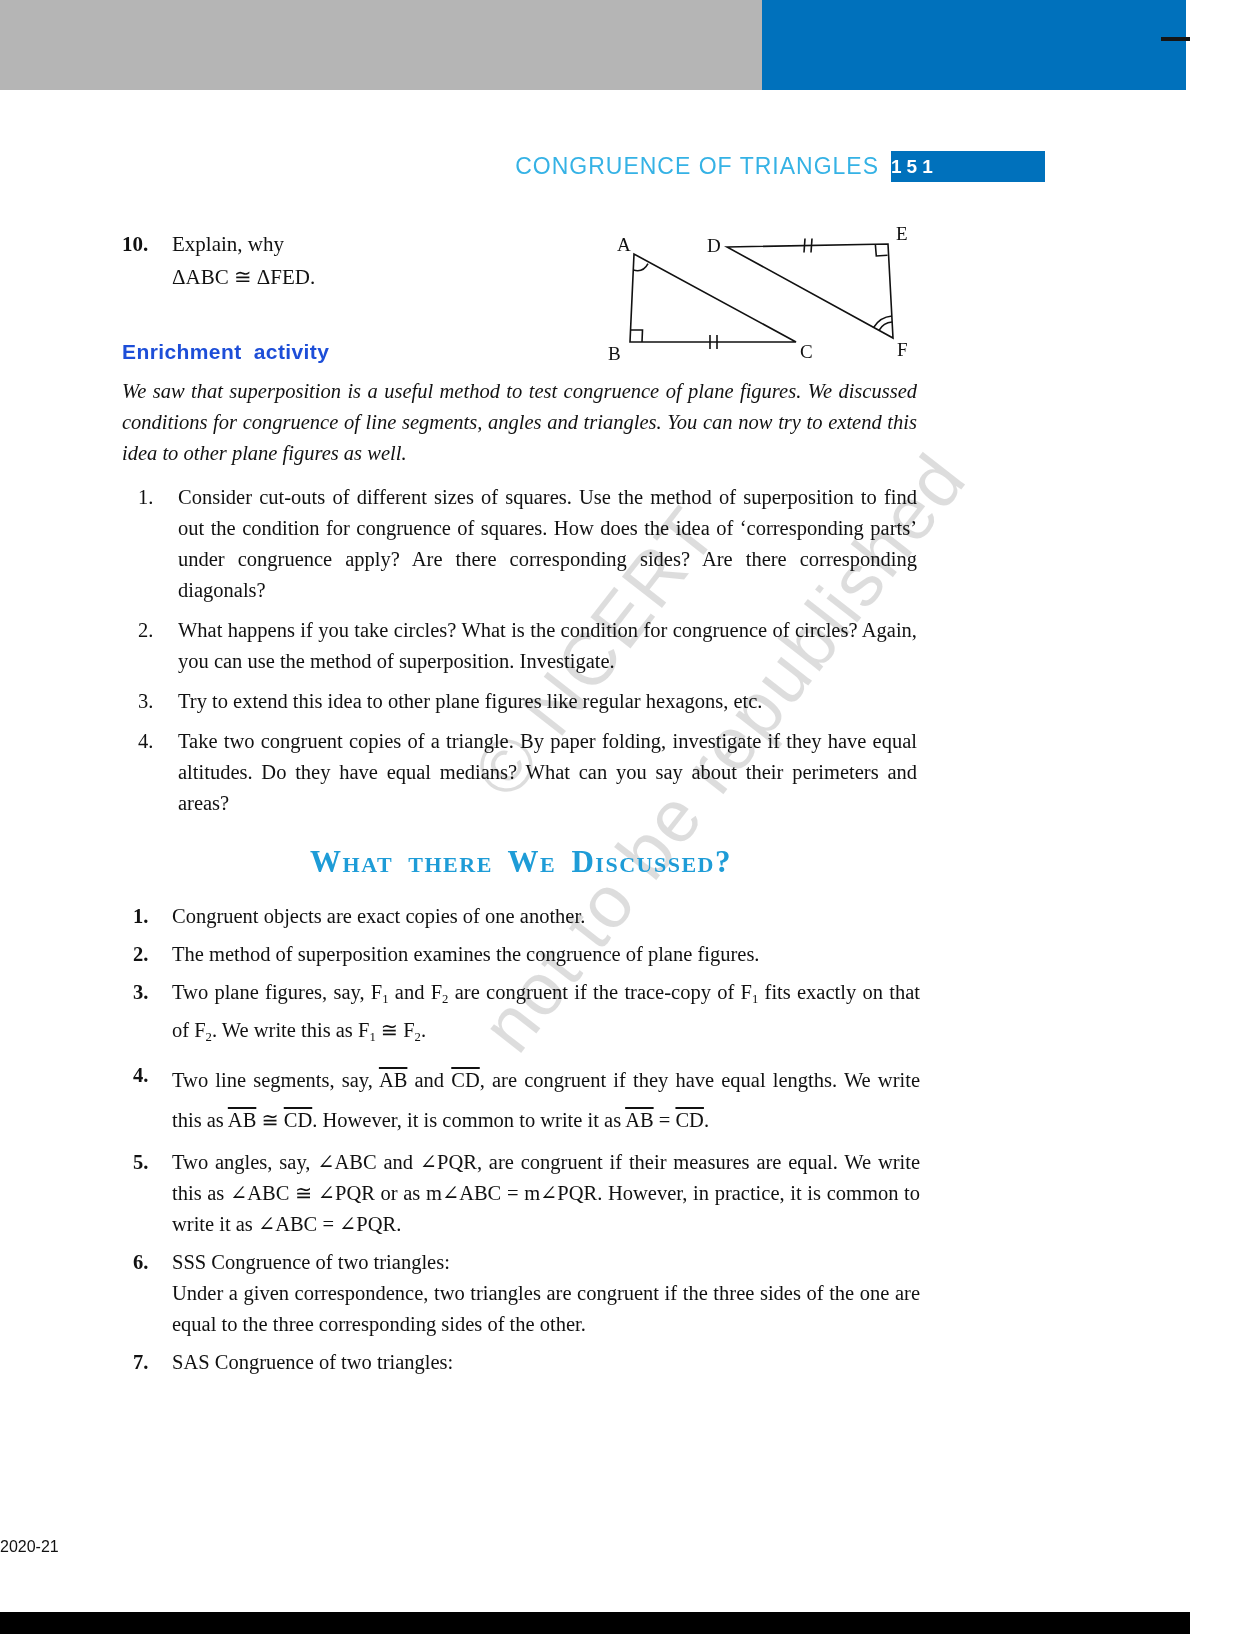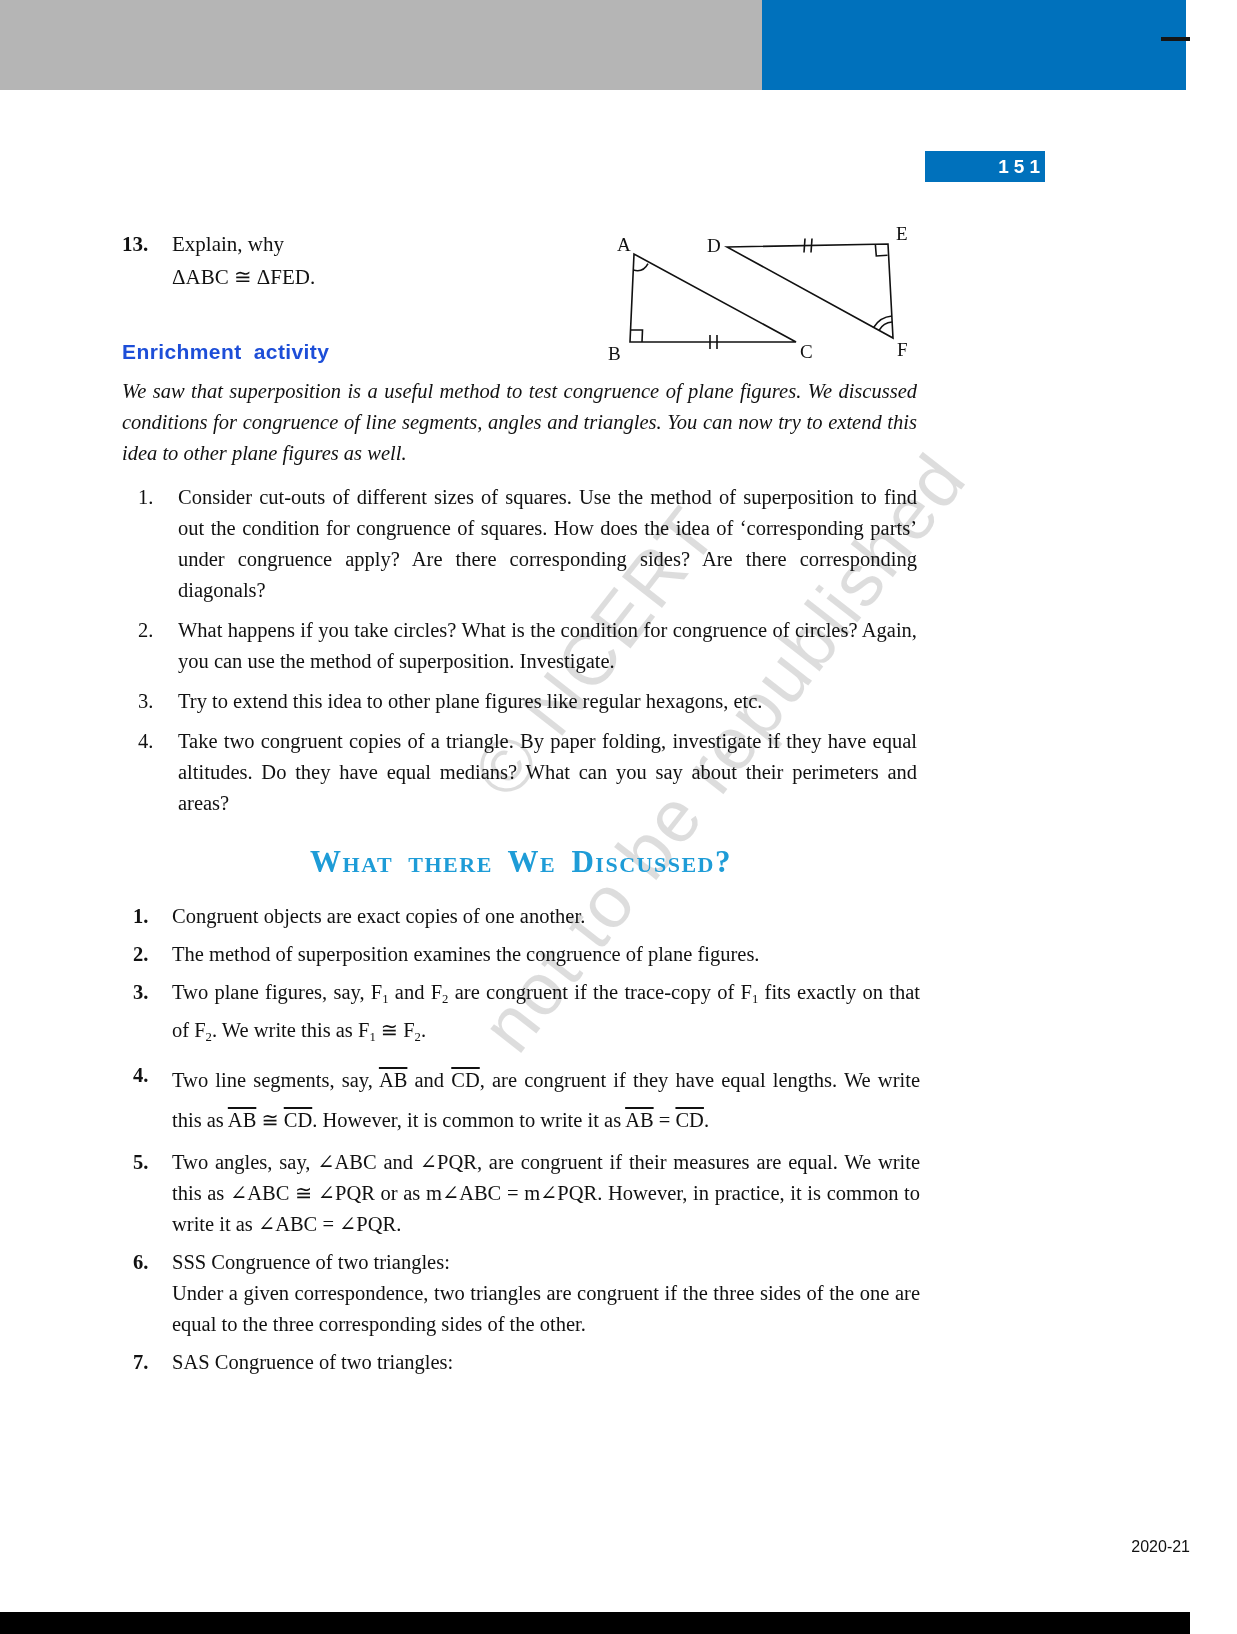--- a/index.html
+++ b/index.html
@@ -14,22 +14,22 @@
   .banner-gray { position:absolute; left:0; top:0; width:762px; height:90px; background:#b5b5b5; }
   .banner-blue { position:absolute; left:762px; top:0; width:424px; height:90px; background:#0071bc; }
   .crop-left  { position:absolute; left:0; top:27px; width:4px; height:31px; background:#151515; }
   .crop-right { position:absolute; left:1161px; top:37px; width:29px; height:4px; background:#151515; }
 
   
   .chapter-header { position:absolute; left:0; top:150px; width:1045px; height:33px;
     display:flex; justify-content:flex-end; align-items:center; gap:12px; }
   .chapter-title { font-family:"Liberation Sans","DejaVu Sans",sans-serif;
     font-size:23px; color:#35b2e5; letter-spacing:1px; white-space:nowrap; }
-  .page-number-box { width:120px; height:31px; background:#0071bc; color:#fff;
-    display:flex; align-items:center; justify-content:flex-end;
+  .page-number-box { width:154px; height:31px; background:#0071bc; color:#fff;
+    display:flex; align-items:center; justify-content:flex-start;
     font-family:"Liberation Sans","DejaVu Sans",sans-serif; font-size:19px;
     font-weight:bold; letter-spacing:5px; }
 
   
   .watermark { position:absolute; left:230px; top:540px; width:860px; text-align:center;
     transform:rotate(-52deg); font-family:"Liberation Sans","DejaVu Sans",sans-serif;
     font-size:74px; line-height:2.2; color:#000; opacity:0.13; letter-spacing:2px;
     pointer-events:none; white-space:nowrap; }
 
   
@@ -61,47 +61,48 @@
   .dlist .row { margin-bottom:7px; }
   .dlist .num { flex:0 0 50px; padding-left:11px; font-weight:bold; }
   .dlist .txt { flex:1; text-align:justify; }
   .dlist .row:nth-child(4) .txt { line-height:40px; }
   .dlist .para { margin-top:0; }
 
   .sub { font-size:0.62em; vertical-align:-0.3em; }
   .ovl { text-decoration:overline; }
 
   
-  .footer { position:absolute; left:0; top:1538px; width:1190px; text-align:right;
+  .footer { position:absolute; left:0; top:1538px; width:1190px; text-align:left;
     font-family:"Liberation Sans","DejaVu Sans",sans-serif; font-size:16px; color:#111; }
   .bottom-bar { position:absolute; left:0; top:1612px; width:1190px; height:22px; background:#000; }
 </style>
 </head>
 <body>
 
 <div class="page">
 
   <div class="crop-left"></div>
   <div class="banner-gray"></div>
   <div class="banner-blue"></div>
   <div class="crop-right"></div>
 
   <div class="chapter-header">
+    <span class="chapter-title">CONGRUENCE OF TRIANGLES</span>
     <span class="page-number-box">
       <span>151</span>
     </span>
   </div>
 
   <div class="watermark">
     <div>© NCERT</div>
     <div>not to be republished</div>
   </div>
 
   <div class="q10">
-    <div class="num">13.</div>
+    <div class="num">10.</div>
     <div class="qtxt">
       <div>Explain, why</div>
       <div>ΔABC ≅ ΔFED.</div>
     </div>
   </div>
 
   <svg class="figure" viewBox="0 0 330 142" width="330" height="142" aria-hidden="true">
     <g stroke="#111" stroke-width="1.6" fill="none" stroke-linejoin="miter">
       <polygon points="34,32 30,120 196,120"></polygon>
       <polygon points="127,25 288,22 293,116"></polygon>

